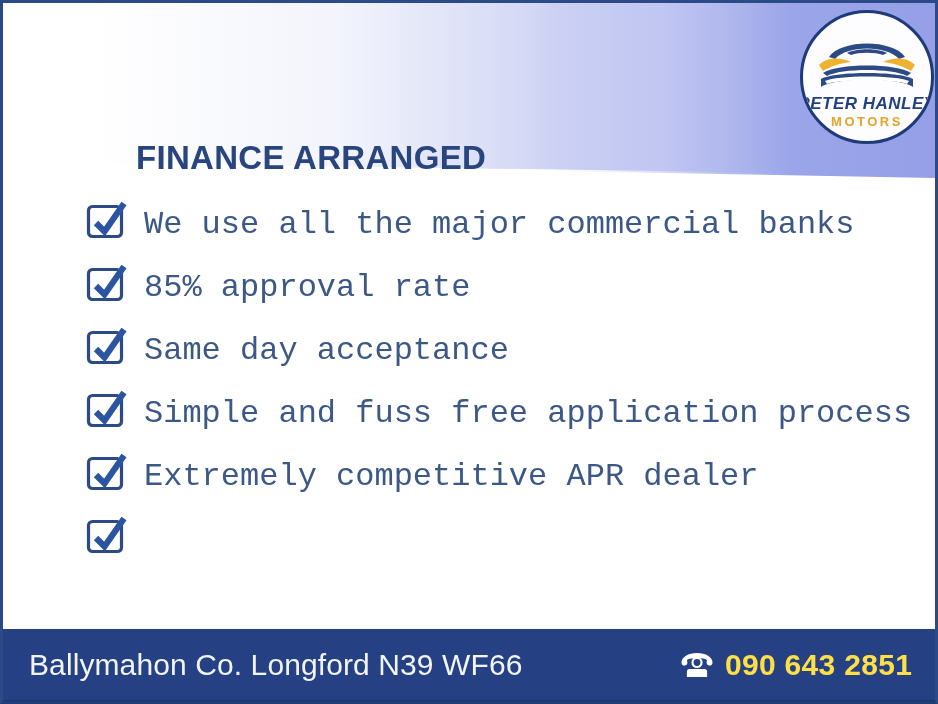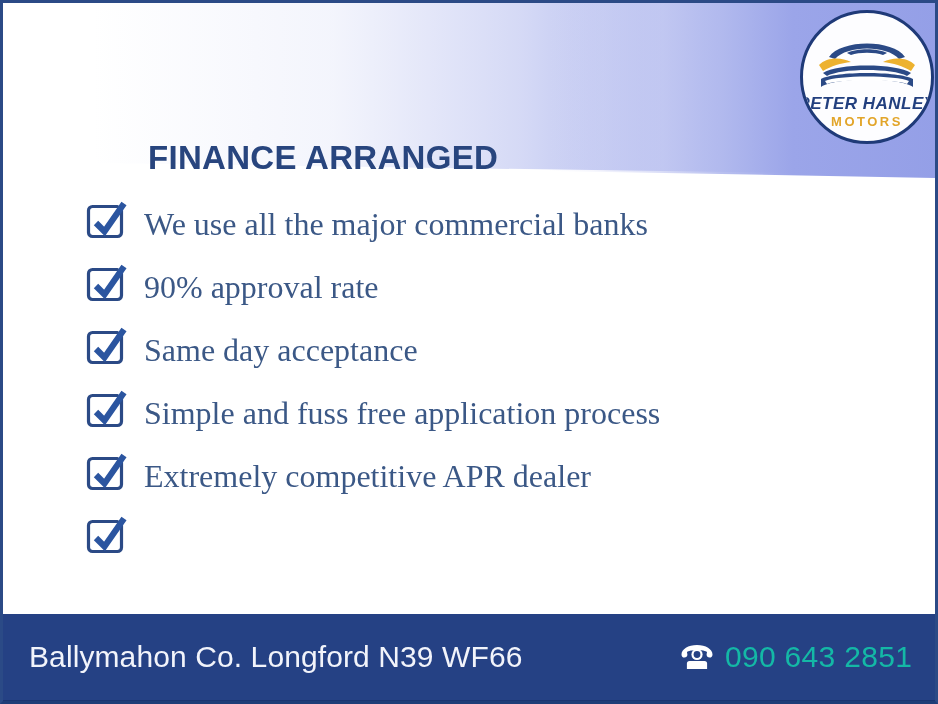--- a/index.html
+++ b/index.html
@@ -69,21 +69,21 @@
     background: #fdfdff;
     border: 3px solid #1f3a78;
     box-sizing: border-box;
     overflow: hidden;
   }
   .logo svg { display: block; }
 
   
   .headline {
     position: absolute;
-    left: 145px;
+    left: 133px;
     top: 136px;
     font-size: 33px;
     letter-spacing: 0.3px;
     font-weight: 600;
     color: #28457e;
     font-family: "Liberation Sans", sans-serif;
     white-space: nowrap;
   }
 
   
@@ -104,31 +104,31 @@
     height: 48px;
     margin-right: 13px;
     position: relative;
   }
   .check-icon svg { display: block; }
   .check-label {
     font-size: 32px;
     line-height: 1.05;
     color: #3b5886;
     font-weight: 400;
-    font-family: Liberation Serif, serif;
+    font-family: Liberation Mono, monospace;
     white-space: nowrap;
   }
 
   
   .footer {
     position: absolute;
     left: -3px;
     right: -3px;
     bottom: -3px;
-    height: 90px;
+    height: 75px;
     background: #254184;
     display: flex;
     align-items: center;
     border-bottom: 4px solid #1b3470;
     box-sizing: border-box;
   }
   .footer-address {
     position: absolute;
     left: 29px;
     font-size: 30px;
@@ -145,22 +145,22 @@
     align-items: center;
     gap: 11px;
   }
   .phone-icon {
     width: 34px;
     height: 30px;
     display: block;
   }
   .footer-phone-number {
     font-size: 30px;
-    color: #14b8a6;
-    font-weight: 400;
+    color: #fde047;
+    font-weight: 700;
     letter-spacing: 0.3px;
     white-space: nowrap;
     font-family: "Liberation Sans", sans-serif;
   }
 </style>
 </head>
 <body>
 
 <div class="poster">
 
@@ -201,21 +201,21 @@
       <span class="check-label">We use all the major commercial banks</span>
     </div>
 
     <div class="check-row">
       <span class="check-icon">
         <svg width="48" height="48" viewBox="0 0 48 48">
           <path d="M38.5 9.5 v22 a4 4 0 0 1 -4 4 h-25 a4 4 0 0 1 -4 -4 v-22 a4 4 0 0 1 4 -4 h25" fill="none" stroke="#2b4a86" stroke-width="3.2" stroke-linecap="round"></path>
           <path d="M13 22 L21.5 30.5 L41 2.5" fill="none" stroke="#2b55a0" stroke-width="6.2" stroke-linecap="butt" stroke-linejoin="miter"></path>
         </svg>
       </span>
-      <span class="check-label">90% approval rate</span>
+      <span class="check-label">85% approval rate</span>
     </div>
 
     <div class="check-row">
       <span class="check-icon">
         <svg width="48" height="48" viewBox="0 0 48 48">
           <path d="M38.5 9.5 v22 a4 4 0 0 1 -4 4 h-25 a4 4 0 0 1 -4 -4 v-22 a4 4 0 0 1 4 -4 h25" fill="none" stroke="#2b4a86" stroke-width="3.2" stroke-linecap="round"></path>
           <path d="M13 22 L21.5 30.5 L41 2.5" fill="none" stroke="#2b55a0" stroke-width="6.2" stroke-linecap="butt" stroke-linejoin="miter"></path>
         </svg>
       </span>
       <span class="check-label">Same day acceptance</span>

